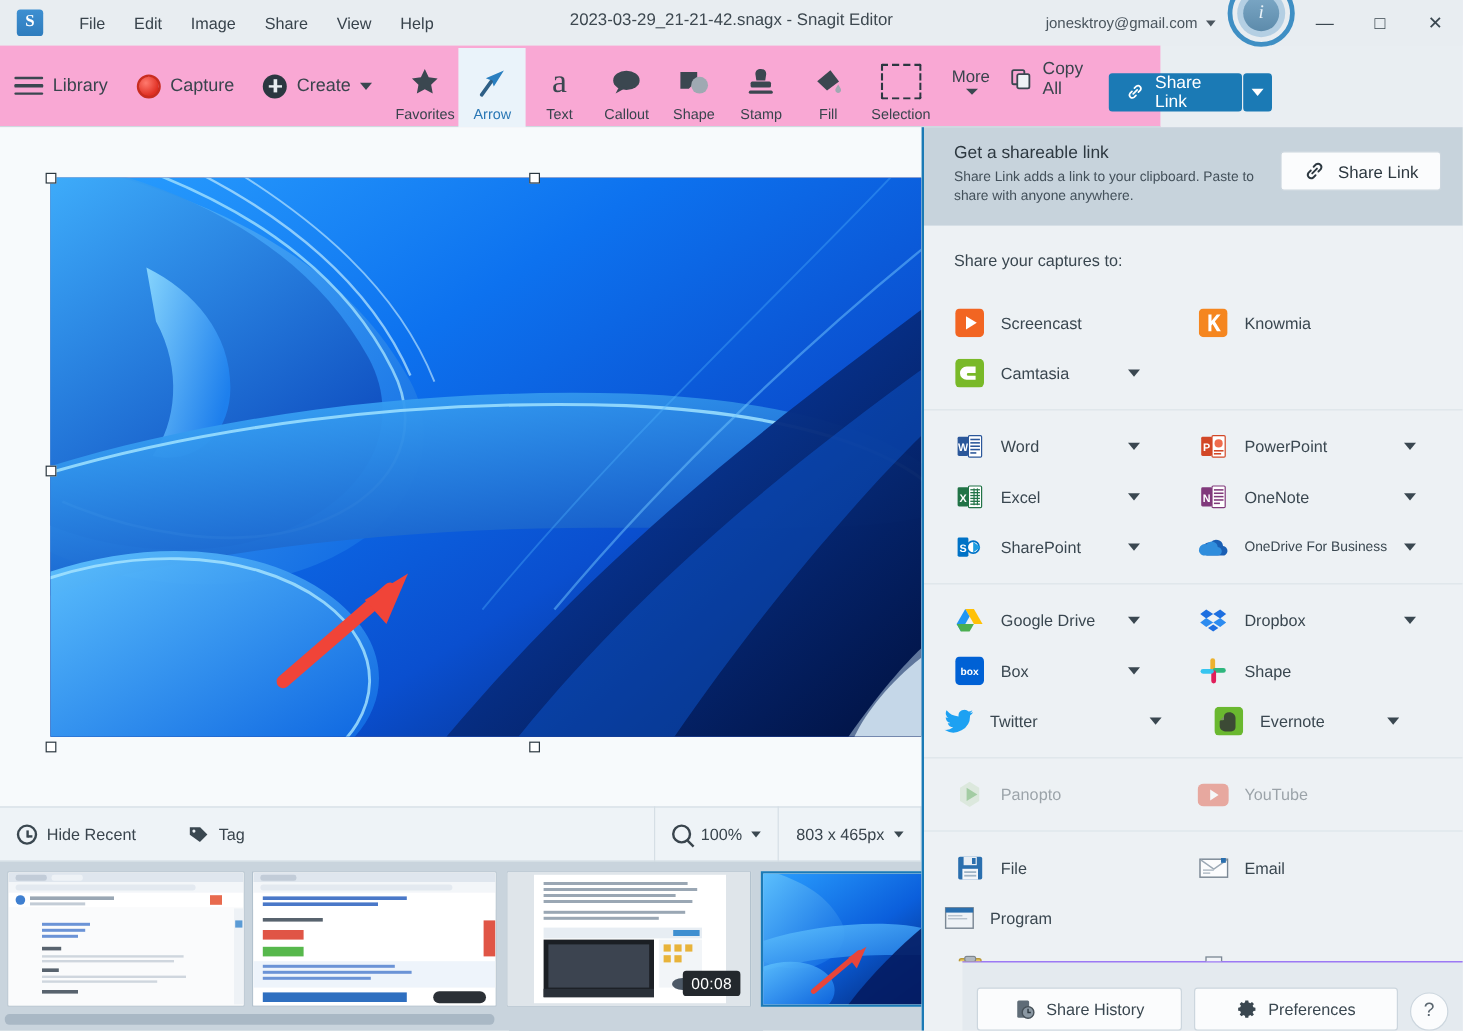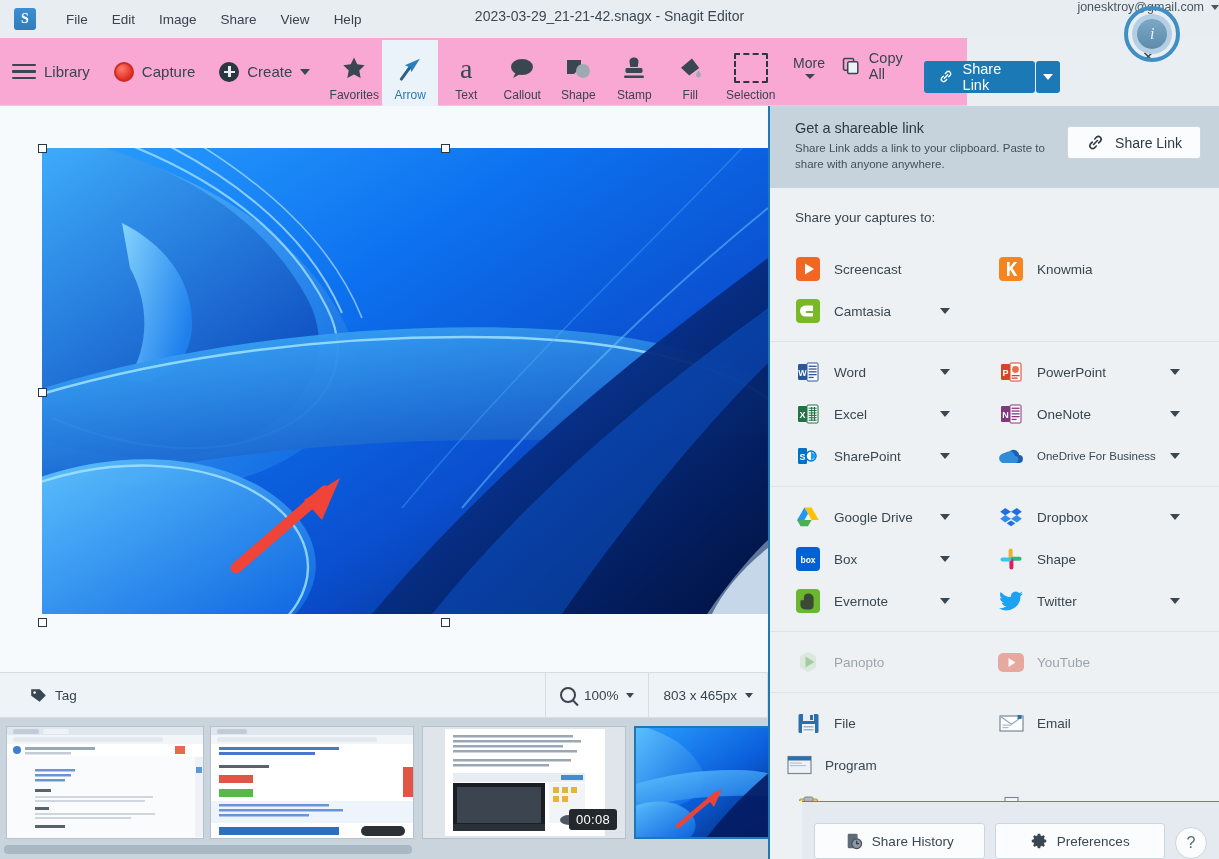--- a/index.html
+++ b/index.html
@@ -29,21 +29,21 @@
   .menubar { display:flex; margin-left:18px; gap:0px; }
   .menubar .mi {
     padding:6px 12px; font-size:13.5px; color:#38434c; cursor:default;
     border-radius:2px;
   }
   .win-title {
     position:absolute; left:0; right:0; top:8px; text-align:center;
     font-size:14px; color:#3d4850; pointer-events:none;
   }
   .tb-right {
-    position:absolute; right:0; top:0; height:38px; display:flex; align-items:center;flex-direction:column;
+    position:absolute; right:0; top:0; height:38px; display:flex; align-items:center;
   }
   .account-email { font-size:12.5px; color:#4a555e; }
   .caret-sm {
     width:0;height:0;border-left:4px solid transparent;border-right:4px solid transparent;
     border-top:5px solid #4a555e; margin-left:7px;
   }
   .avatar-wrap {
     position:relative; width:56px; height:56px; margin-left:8px; margin-right:4px;
     display:flex; align-items:center; justify-content:center;
   }
@@ -442,20 +442,24 @@
       </div>
       <div class="handle" style="left:-4.5px; top:-4.5px;"></div>
       <div class="handle" style="left:399px; top:-4.5px;"></div>
       <div class="handle" style="left:-4.5px; top:240px;"></div>
       <div class="handle" style="left:-4.5px; top:470px;"></div>
       <div class="handle" style="left:399px; top:470px;"></div>
     </div>
   </div>
 
   <div class="statusbar">
+    <div class="sb-item">
+      <span class="clock-ic"></span>
+      <span>Hide Recent</span>
+    </div>
     <div class="sb-item" style="margin-left:16px;">
       <span class="tag-ic">
         <svg width="17" height="15" viewBox="0 0 17 15">
             <path fill="#3a4750" d="M1.2 1.3h8.6l6 6.2-6.2 6.2-8.4-6z"></path>
             <circle cx="4.6" cy="4.6" r="1.3" fill="#eef3f7"></circle>
           </svg>
       </span>
       <span>Tag</span>
     </div>
     <div style="flex:1"></div>
@@ -781,39 +785,39 @@
                 <rect x="9.6" y="1.5" width="4" height="11" rx="2" fill="#ecb22e"></rect>
                 <rect x="11.5" y="9.7" width="11" height="4" rx="2" fill="#2eb67d"></rect>
                 <rect x="10.4" y="11.5" width="4" height="11" rx="2" fill="#e01e5a"></rect>
                 <rect x="1.5" y="10.4" width="11" height="4" rx="2" fill="#36c5f0"></rect>
               </svg>
             </span>
             <span class="nm">Shape</span>
           </div>
         </div>
         <div class="sp-row">
+          <div class="sp-cell right">
+            <span class="ic">
+              <svg width="25" height="21" viewBox="0 0 25 21">
+                <path fill="#1da1f2" d="M24 2.6a9.6 9.6 0 01-2.8.8A4.9 4.9 0 0023.3.8a9.8 9.8 0 01-3.1 1.2A4.9 4.9 0 0011.8 6a13.9 13.9 0 01-10-5.1 4.9 4.9 0 001.5 6.5 4.8 4.8 0 01-2.2-.6A4.9 4.9 0 005 11.6a4.9 4.9 0 01-2.2.1 4.9 4.9 0 004.6 3.4A9.9 9.9 0 010 17.2a13.9 13.9 0 0021.4-12 10 10 0 002.6-2.6z"></path>
+              </svg>
+            </span>
+            <span class="nm">Twitter</span>
+            <span class="dd"></span>
+          </div>
           <div class="sp-cell">
             <span class="ic">
               <svg width="24" height="24" viewBox="0 0 24 24">
                   <rect width="24" height="24" rx="4" fill="#6ab82f"></rect>
                 <path d="M12.4 4.5c-2.7 0-4.4 1.5-4.4 3.4v2.4c0 .6-.5 1-1.2 1H5.6c-.7 0-1.2.5-1.2 1.2v3.6c0 2.3 2 4.4 4.6 4.4h5c2 0 3.6-1.4 3.6-3.4V9.3c0-2.6-2.3-4.8-5.2-4.8z" fill="#3c4a35"></path>
                 <path d="M4.8 11.1c.3-.3.7-.4 1.2-.4h1.1c.5 0 .9-.3.9-.8V8.3l-3.2 2.8z" fill="#7d8a72"></path>
               </svg>
             </span>
             <span class="nm">Evernote</span>
             <span class="dd" style="right:auto;left:170px;"></span>
-          </div>
-          <div class="sp-cell right">
-            <span class="ic">
-              <svg width="25" height="21" viewBox="0 0 25 21">
-                <path fill="#1da1f2" d="M24 2.6a9.6 9.6 0 01-2.8.8A4.9 4.9 0 0023.3.8a9.8 9.8 0 01-3.1 1.2A4.9 4.9 0 0011.8 6a13.9 13.9 0 01-10-5.1 4.9 4.9 0 001.5 6.5 4.8 4.8 0 01-2.2-.6A4.9 4.9 0 005 11.6a4.9 4.9 0 01-2.2.1 4.9 4.9 0 004.6 3.4A9.9 9.9 0 010 17.2a13.9 13.9 0 0021.4-12 10 10 0 002.6-2.6z"></path>
-              </svg>
-            </span>
-            <span class="nm">Twitter</span>
-            <span class="dd"></span>
           </div>
         </div>
       </div>
 
       <div class="sp-group">
         <div class="sp-row">
           <div class="sp-cell disabled">
             <span class="ic">
               <svg width="24" height="24" viewBox="0 0 24 24">
                 <path d="M12 1.5l8 5v11l-8 5-8-5v-11z" fill="#c8dfc2"></path>

